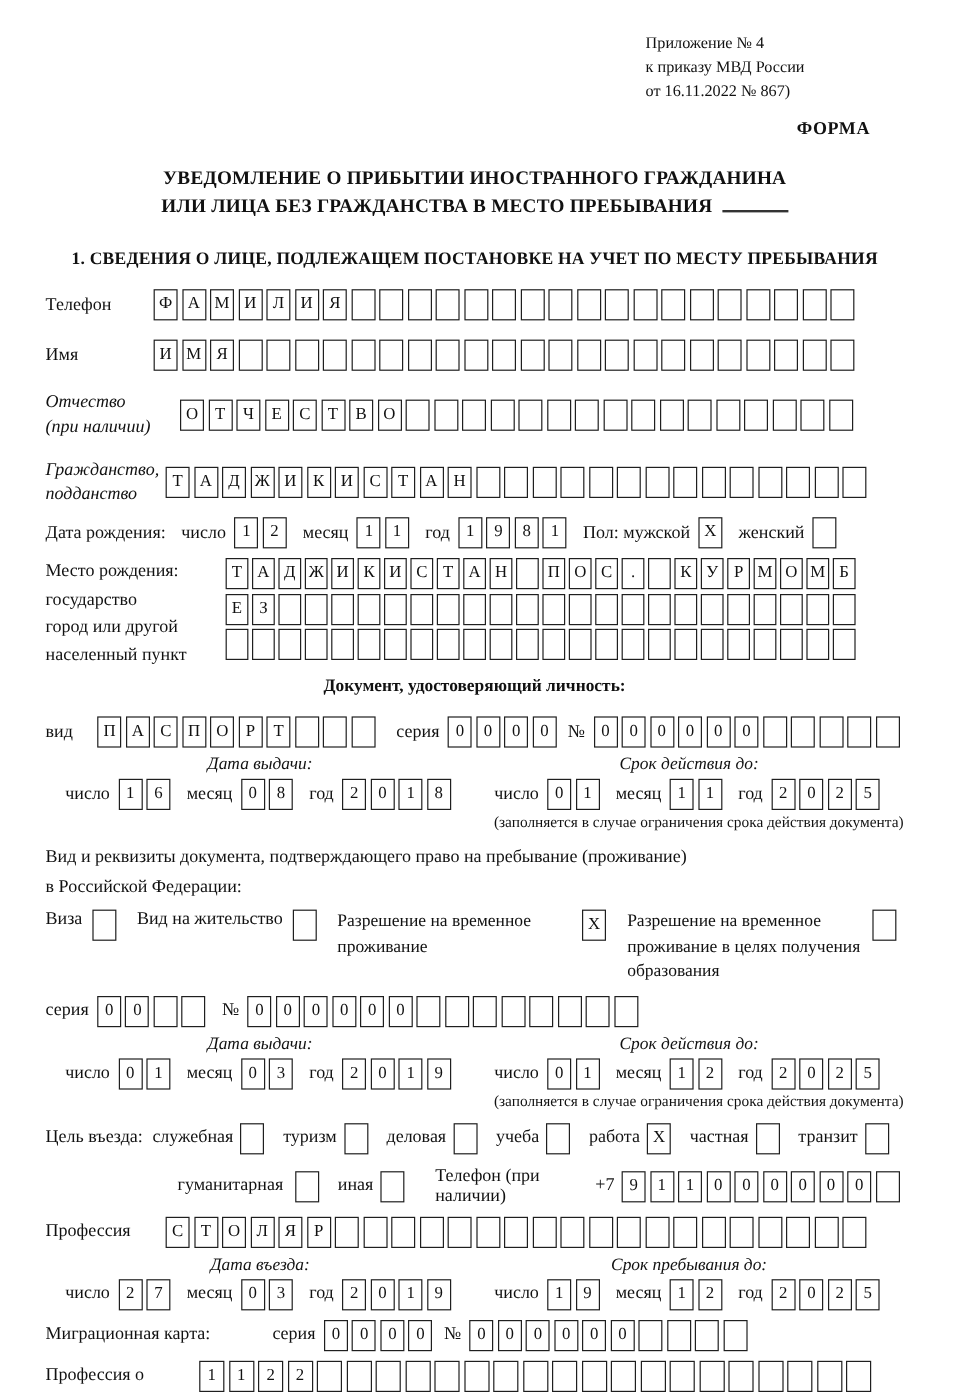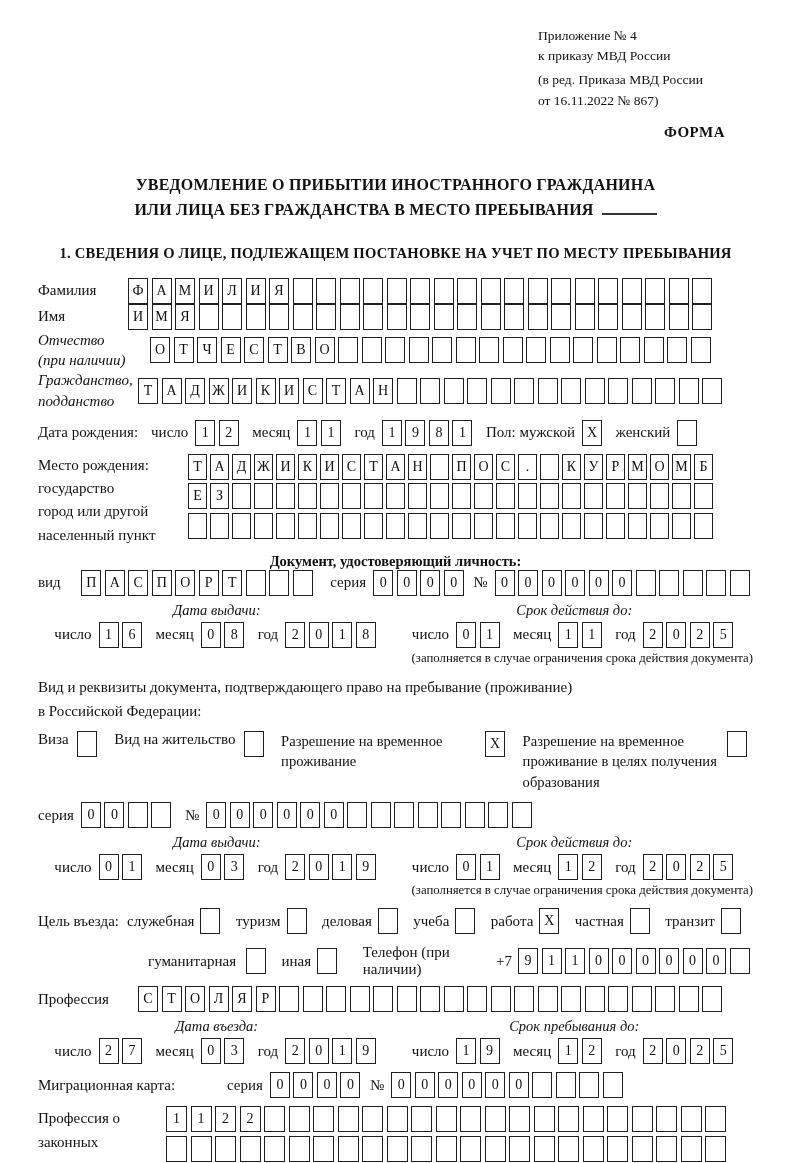--- a/index.html
+++ b/index.html
@@ -11,26 +11,26 @@
   }
   .page { width: 800px; height: 1163px; padding: 26px 47px 10px 38px; overflow: hidden; }
 
   
   .ref-block { margin-left: auto; width: 215px; font-size: 13.5px; line-height: 1.45; }
   .ref-note { margin-top: 1px; }
   .ref-note.gap { margin-top: 5px; }
   .forma { text-align: right; font-weight: bold; font-size: 15px; margin: 14px 28px 0 0; letter-spacing: .5px; }
 
   
-  .title { text-align: center; font-weight: bold; font-size: 16px; margin-top: 32px; line-height: 1.55; letter-spacing: .2px; }
+  .title { text-align: center; font-weight: bold; font-size: 16px; margin-top: 20px; line-height: 1.55; letter-spacing: .2px; }
   .title-underline { display: inline-block; width: 55px; border-bottom: 2px solid #333; height: 14px; margin-left: 8px; }
   .sec-heading { text-align: center; font-weight: bold; font-size: 14.6px; margin-top: 22px; letter-spacing: .2px; }
 
   
-  .row { display: flex; align-items: center; margin-top: 0; }
+  .row { display: flex; align-items: center; margin-top: 16px; }
   .cells { display: inline-flex; flex-wrap: nowrap; }
   .cell {
     display: inline-block; width: 20px; height: 26px; border: 1.8px solid #1f1f1f;
     margin-right: 3.5px; text-align: center; line-height: 23px; font-size: 14px; background: #fff;
   }
   .lbl { flex: 0 0 auto; }
   .w90 { width: 90px; }
   .w112 { width: 112px; }
   .lbl2 { line-height: 1.35; }
   .stack { display: flex; flex-direction: column; justify-content: flex-start; font-style: italic; }
@@ -75,35 +75,34 @@
   .rep-rows .cell { width: 21px; }
 </style>
 </head>
 <body>
 
 <div class="page">
 
   <div class="ref-block">
     <div>Приложение № 4</div>
     <div>к приказу МВД России</div>
-    <div class="ref-note gap">(в ред. Приказа МВД России</div>
     <div class="ref-note">от 16.11.2022 № 867)</div>
   </div>
 
   <div class="forma">ФОРМА</div>
 
   <div class="title">
     <div>УВЕДОМЛЕНИЕ О ПРИБЫТИИ ИНОСТРАННОГО ГРАЖДАНИНА</div>
     <div><span>ИЛИ ЛИЦА БЕЗ ГРАЖДАНСТВА В МЕСТО ПРЕБЫВАНИЯ</span><span class="title-underline"></span></div>
   </div>
 
   <div class="sec-heading">1. СВЕДЕНИЯ О ЛИЦЕ, ПОДЛЕЖАЩЕМ ПОСТАНОВКЕ НА УЧЕТ ПО МЕСТУ ПРЕБЫВАНИЯ</div>
 
   <div class="row" style="margin-top:16px">
-    <div class="lbl w90">Фамилия</div>
+    <div class="lbl w90">Телефон</div>
     <div class="cells">
         <span class="cell">Ф</span>
         <span class="cell">А</span>
         <span class="cell">М</span>
         <span class="cell">И</span>
         <span class="cell">Л</span>
         <span class="cell">И</span>
         <span class="cell">Я</span>
         <span class="cell"></span>
         <span class="cell"></span>

